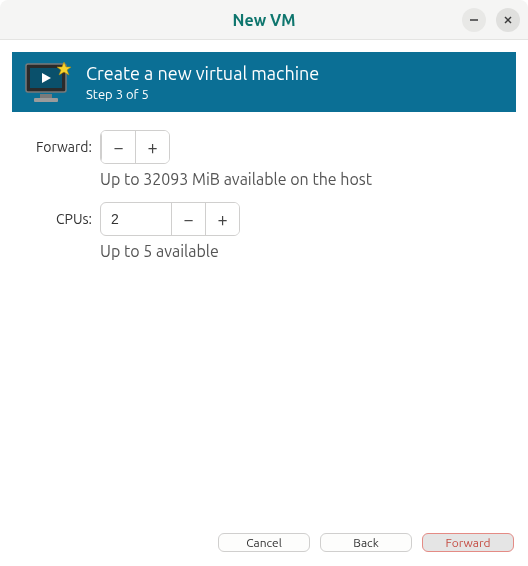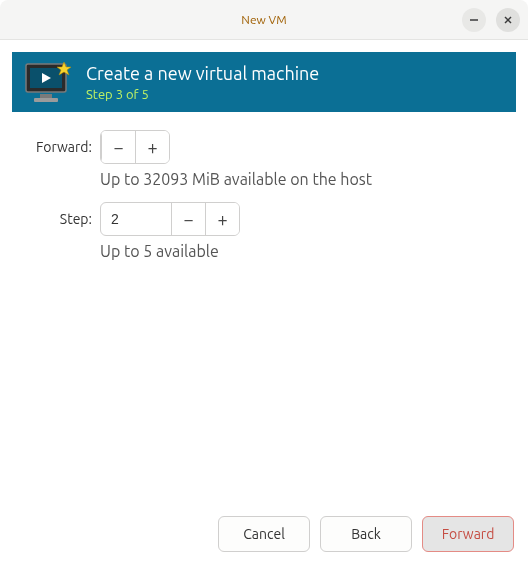--- a/index.html
+++ b/index.html
@@ -16,23 +16,23 @@
     height: 40px;
     background: #f5f5f4;
     border-bottom: 1px solid #e4e4e2;
     display: flex;
     align-items: center;
     justify-content: center;
     position: relative;
     border-radius: 8px 8px 0 0;
   }
   .titlebar-text {
-    font-weight: 400;
-    font-size: 12px;
-    color: #a16207;
+    font-weight: 700;
+    font-size: 16px;
+    color: #0f766e;
   }
   .titlebar-controls {
     position: absolute;
     right: 8px;
     top: 50%;
     transform: translateY(-50%);
     display: flex;
     gap: 10px;
   }
   .win-btn {
@@ -61,21 +61,21 @@
   }
   .banner-icon { width: 48px; height: 44px; flex: 0 0 auto; }
   .banner-text-line1 {
     color: #ffffff;
     font-size: 18px;
     font-weight: 400;
     line-height: 1.2;
     text-align: right;
   }
   .banner-text-line2 {
-    color: #bef264;
+    color: #ffffff;
     font-size: 13px;
     margin-top: 2px;
   }
 
   .form-area {
     padding: 18px 8px 4px 8px;
   }
   .form-heading {
     font-size: 14px;
     color: #333;
@@ -129,25 +129,25 @@
 
   .button-row {
     position: absolute;
     bottom: 14px;
     right: 14px;
     display: flex;
     gap: 10px;
   }
   .dlg-btn {
     min-width: 92px;
-    height: 36px;
+    height: 19px;
     border: 1px solid #d0cfce;
     border-radius: 6px;
     background: #fdfdfc;
-    font-size: 14px;
+    font-size: 12px;
     color: #333;
     display: flex;
     align-items: center;
     justify-content: center;
     cursor: pointer;
   }
   .dlg-btn.suggested {
     border: 1px solid #e48b85;
     color: #c54d43;
     background: #e5e5e5;
@@ -199,21 +199,21 @@
             <span>−</span>
           </div>
         <div class="spin-btn">
             <span>+</span>
           </div>
       </div>
     </div>
     <div class="hint">Up to 32093 MiB available on the host</div>
 
     <div class="field-row">
-      <div class="field-label">Step:</div>
+      <div class="field-label">CPUs:</div>
       <div class="spin-group">
         <input class="spin-input" value="2" style="">
         <div class="spin-btn">
             <span>−</span>
           </div>
         <div class="spin-btn">
             <span>+</span>
           </div>
       </div>
     </div>

